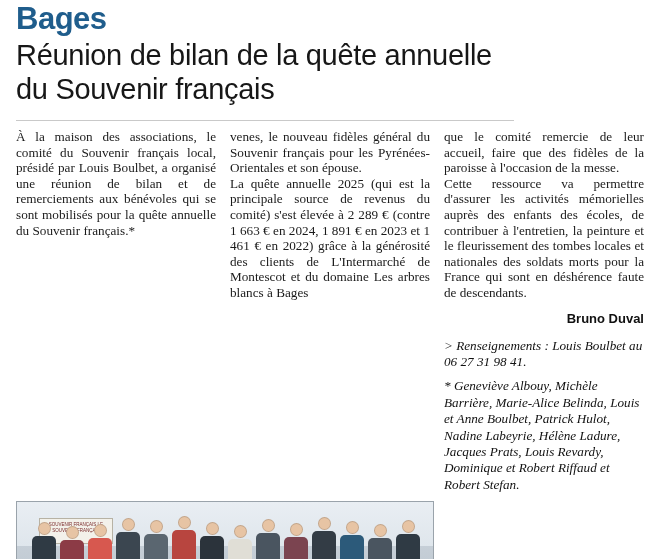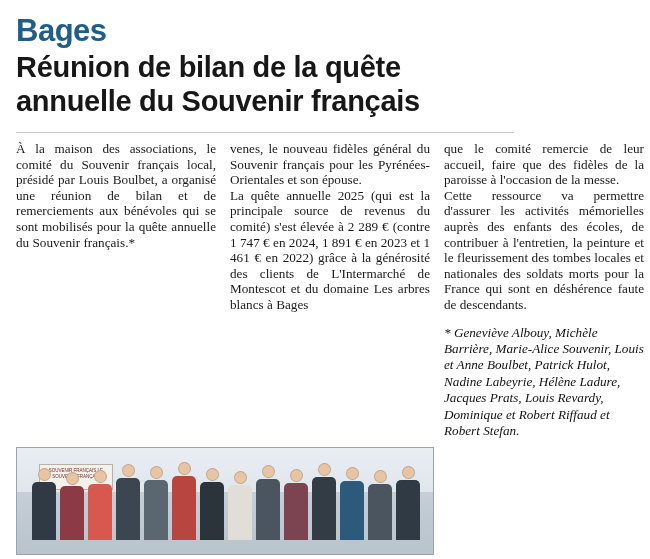--- a/index.html
+++ b/index.html
@@ -12,34 +12,34 @@
     background: #ffffff;
     font-family: "Liberation Serif", serif;
     color: #1a1a1a;
     overflow: hidden;
   }
   .page {
     position: relative;
     width: 530px;
     height: 559px;
     box-sizing: border-box;
-    padding: 14px 16px 8px 16px;
+    padding: 2px 16px 8px 16px;
   }
   .kicker {
     font-family: "Liberation Sans", sans-serif;
     font-weight: bold;
     font-size: 31px;
     line-height: 34px;
     color: #1f5d8c;
     letter-spacing: -0.5px;
     margin: 0 0 2px 0;
   }
   .headline {
     font-family: "Liberation Sans", sans-serif;
-    font-weight: bold;
+    font-weight: normal;
     font-size: 29px;
     line-height: 34px;
     color: #171717;
     letter-spacing: -0.3px;
     margin: 0 0 14px 0;
     max-width: 620px;
   }
   .rule {
     border: 0;
     border-top: 1px solid #c9c9c9;
@@ -158,30 +158,32 @@
   <hr class="rule">
 
   <div class="columns">
 
     <div class="col left-stack">
       <p>À la maison des associations, le comité du Souvenir français local, présidé par Louis Boulbet, a organisé une réunion de bilan et de remerciements aux bénévoles qui se sont mobilisés pour la quête annuelle du Souvenir français.*</p>
     </div>
 
     <div class="col">
       <p>venes, le nouveau fidèles général du Souvenir français pour les Pyrénées-Orientales et son épouse.</p>
-      <p>La quête annuelle 2025 (qui est la principale source de revenus du comité) s'est élevée à 2 289 € (contre 1 747 € en 2024, 1 891 € en 2023 et 1 461 € en 2022) grâce à la générosité des clients de L'Intermarché de Montescot et du domaine Les arbres blancs à Bages</p>
+      <p>La quête annuelle 2025 (qui est la principale source de revenus du comité) s'est élevée à 2 289 € (contre 1 663 € en 2024, 1 891 € en 2023 et 1 461 € en 2022) grâce à la générosité des clients de L'Intermarché de Montescot et du domaine Les arbres blancs à Bages</p>
     </div>
 
     <div class="col">
       <p>que le comité remercie de leur accueil, faire que des fidèles de la paroisse à l'occasion de la messe.</p>
       <p>Cette ressource va permettre d'assurer les activités mémorielles auprès des enfants des écoles, de contribuer à l'entretien, la peinture et le fleurissement des tombes locales et nationales des soldats morts pour la France qui sont en déshérence faute de descendants.</p>
 
+      <div class="byline">Bruno Duval</div>
 
       <div class="infobox">
-        <div class="block">* Geneviève Albouy, Michèle Barrière, Marie-Alice Souvenir, Louis et Anne Boulbet, Patrick Hulot, Nadine Labeyrie, Hélène Ladure, Jacques Prats, Louis Revardy, Dominique et Robert Riffaud et Robert Stefan.</div>
+        <div class="block">&gt; Renseignements : Louis Boulbet au 06 27 31 98 41.</div>
+        <div class="block">* Geneviève Albouy, Michèle Barrière, Marie-Alice Belinda, Louis et Anne Boulbet, Patrick Hulot, Nadine Labeyrie, Hélène Ladure, Jacques Prats, Louis Revardy, Dominique et Robert Riffaud et Robert Stefan.</div>
       </div>
     </div>
   </div>
 
   <div class="photo-wrap">
     <div class="photo">
       <div class="backdrop"></div>
       <div class="banner">SOUVENIR FRANÇAIS
 LE SOUVENIR FRANÇAIS</div>
 

